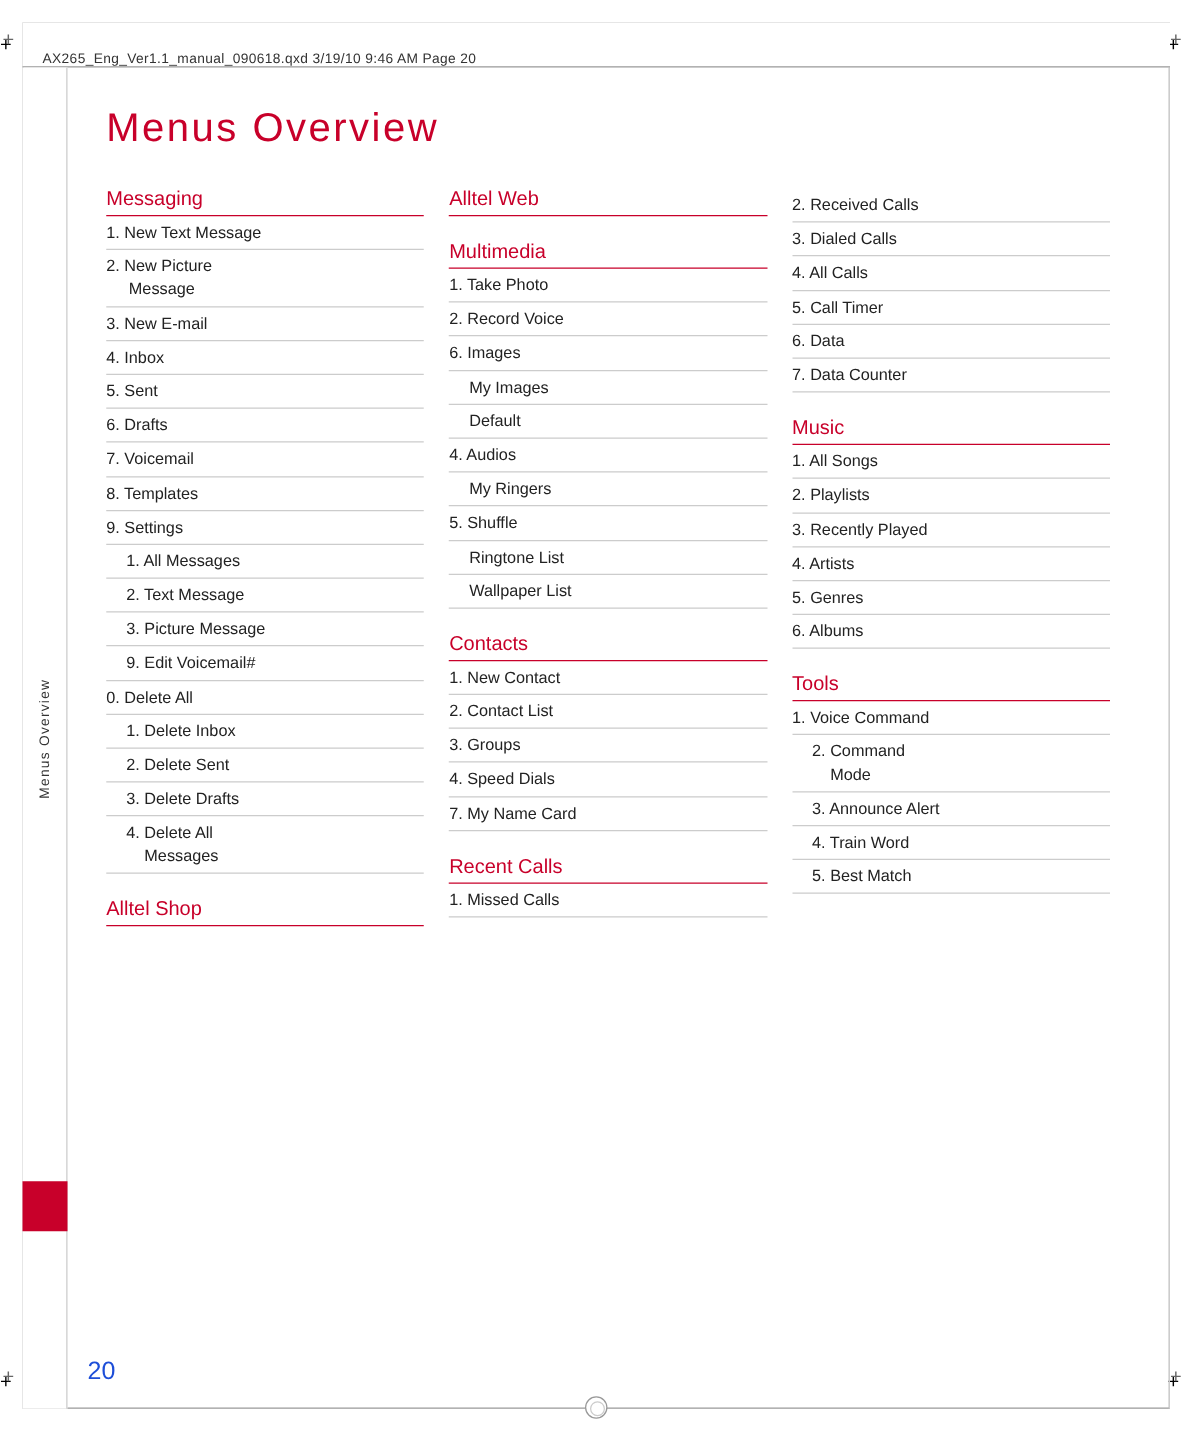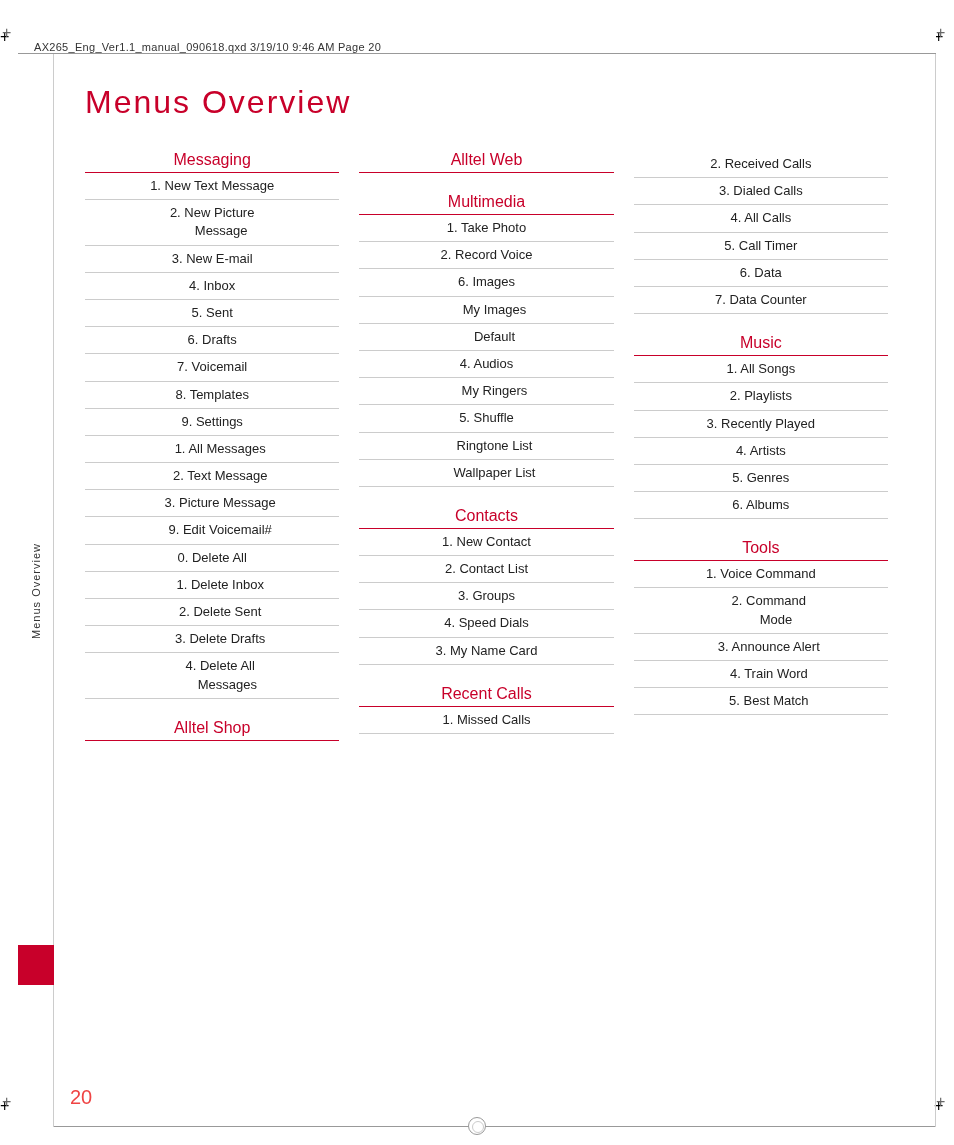--- a/index.html
+++ b/index.html
@@ -77,21 +77,21 @@
       width: 1px;
       background: #ccc;
     }
 
     
     .page-number {
       position: absolute;
       bottom: 36px;
       left: 70px;
       font-size: 20px;
-      color: #ef4444;
+      color: #1d4ed8;
       font-weight: normal;
     }
 
     
     .bottom-circle {
       position: absolute;
       bottom: 10px;
       left: 50%;
       transform: translateX(-50%);
       width: 18px;
@@ -145,21 +145,20 @@
       font-weight: normal;
       letter-spacing: 2px;
       margin-bottom: 30px;
     }
 
     
     .columns-wrapper {
       display: flex;
       gap: 0;
       width: 100%;
-      text-align: center;
     }
 
     .column {
       flex: 1;
       padding-right: 20px;
     }
     .column:last-child {
       padding-right: 0;
     }
 
@@ -262,21 +261,21 @@
       <div class="menu-item">5.  Shuffle</div>
       <div class="menu-item indented">Ringtone List</div>
       <div class="menu-item indented">Wallpaper List</div>
 
       <div class="section-gap"></div>
       <div class="section-heading">Contacts</div>
       <div class="menu-item">1. New Contact</div>
       <div class="menu-item">2.  Contact List</div>
       <div class="menu-item">3.  Groups</div>
       <div class="menu-item">4. Speed Dials</div>
-      <div class="menu-item">3. My Name Card</div>
+      <div class="menu-item">7. My Name Card</div>
 
       <div class="section-gap"></div>
       <div class="section-heading">Recent Calls</div>
       <div class="menu-item">1. Missed Calls</div>
     </div>
 
     <div class="column">
       <div style="height: 0px;"></div>
       <div class="menu-item">2.  Received Calls</div>
       <div class="menu-item">3.  Dialed Calls</div>

